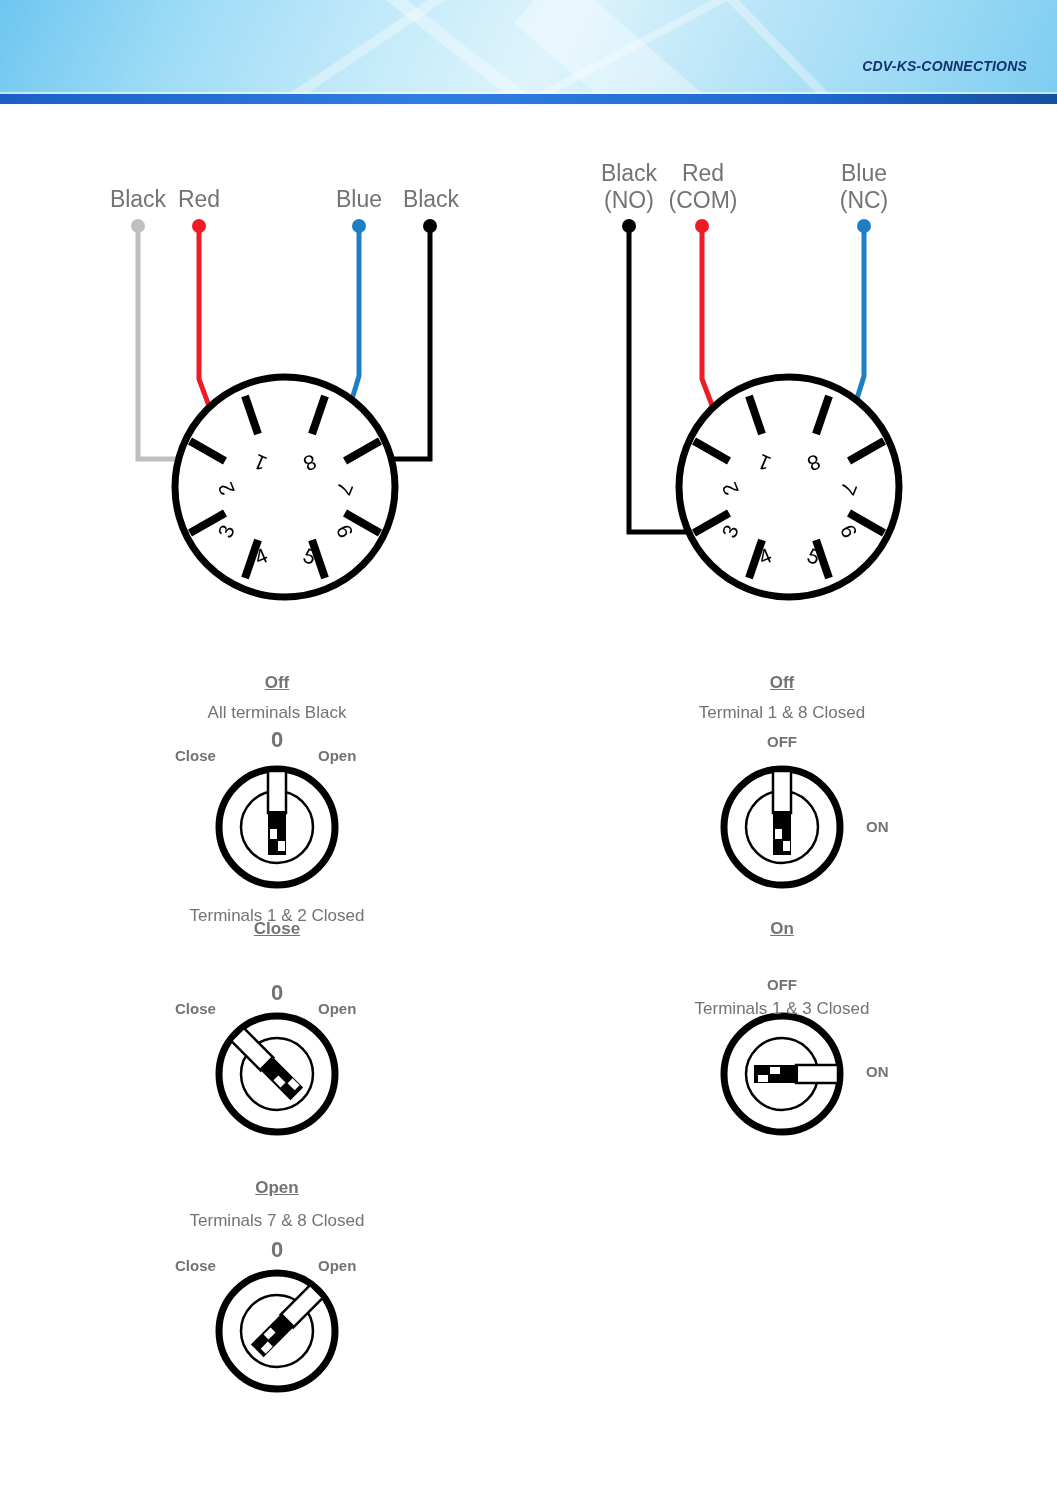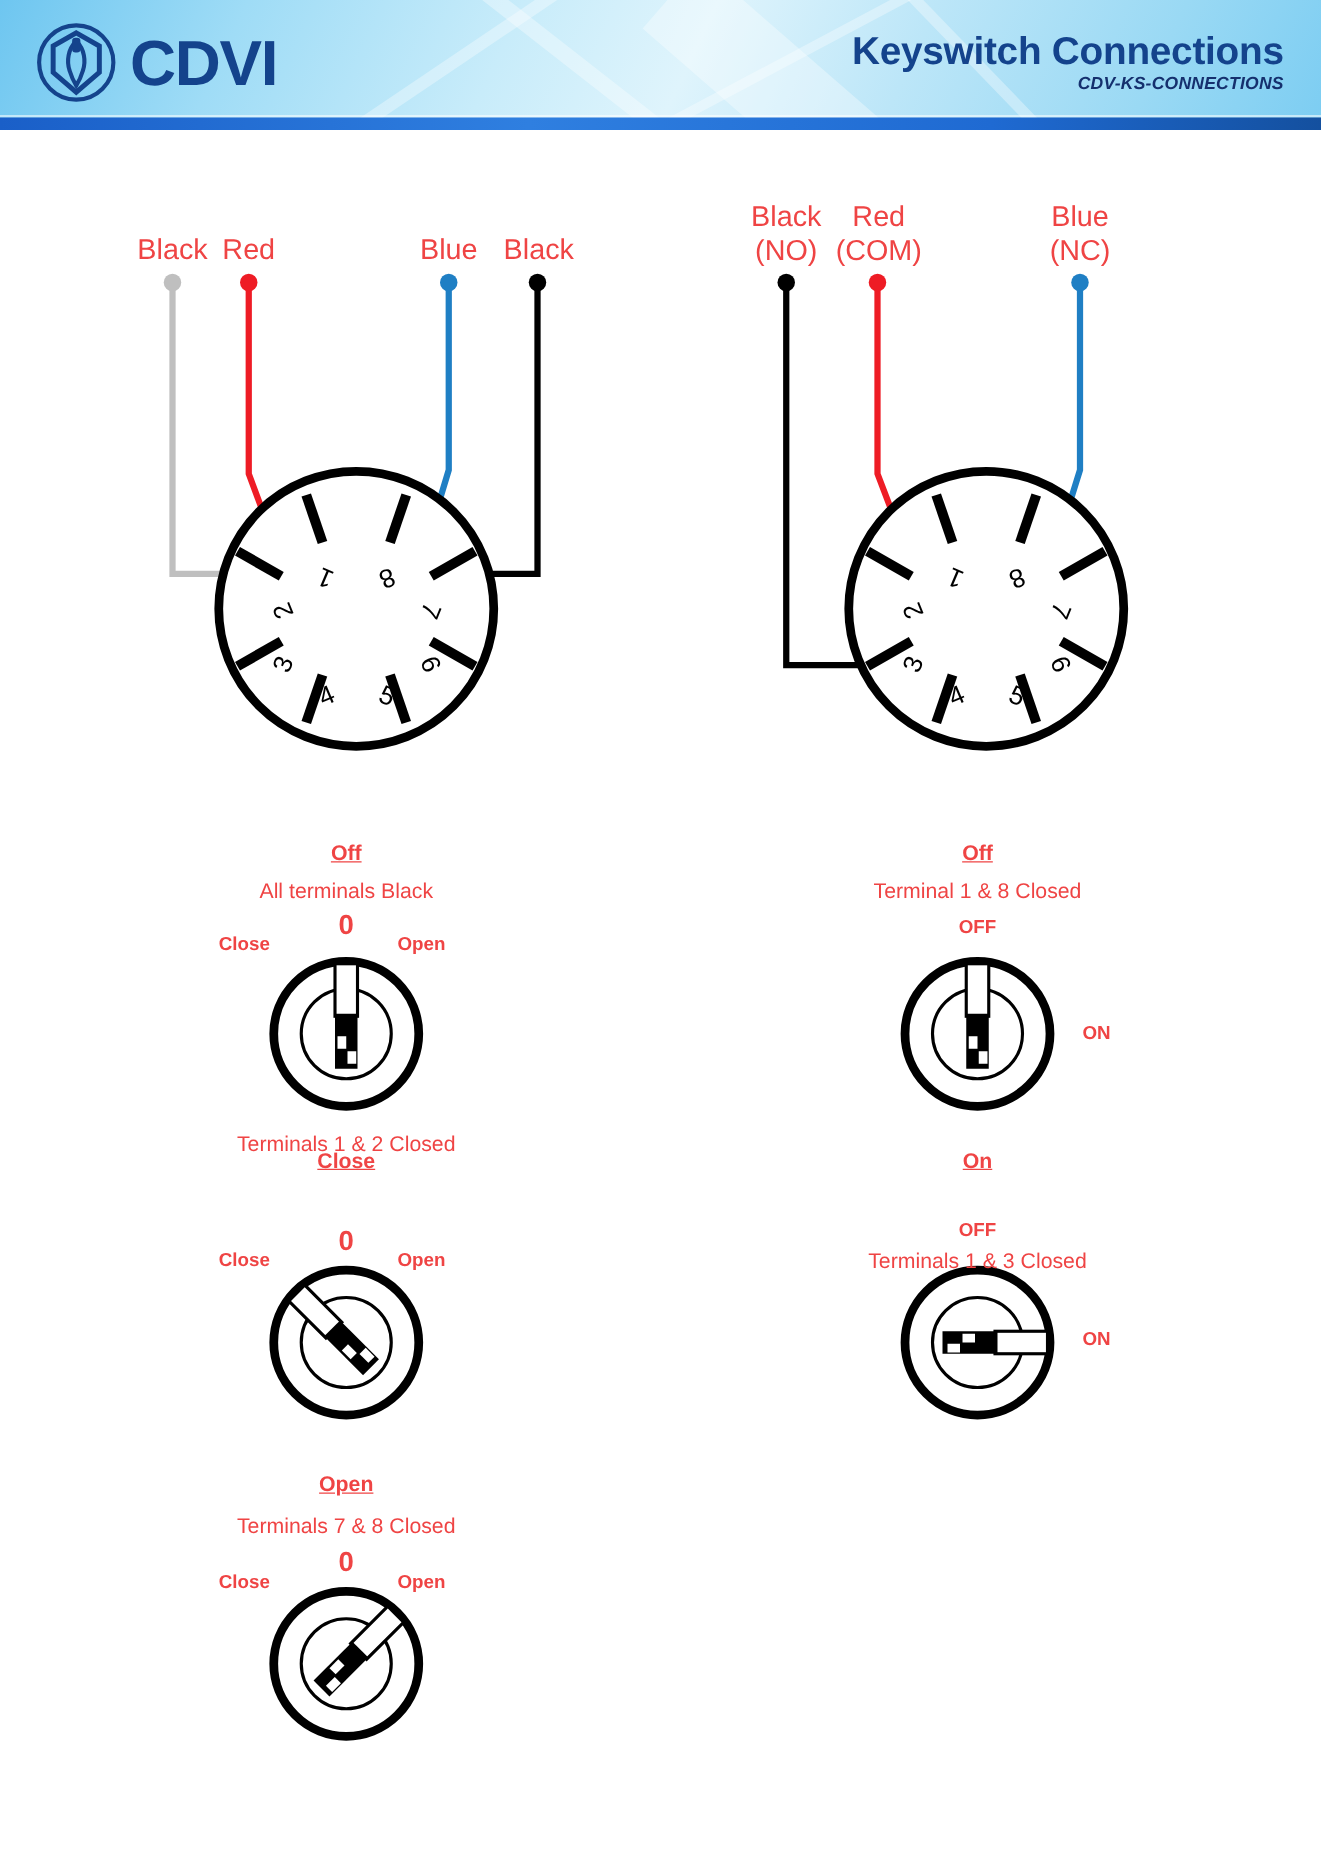--- a/index.html
+++ b/index.html
@@ -82,21 +82,21 @@
   
   .canvas {
     position: absolute;
     left: 0; top: 104px;
     width: 1057px; height: 1392px;
   }
 
   
   .lbl {
     position: absolute;
-    color: #ef4444;
+    color: #737373;
     white-space: nowrap;
     font-family: "Liberation Sans", sans-serif;
   }
   .wire-label {
     font-size: 23px;
     text-align: center;
   }
   .state-title {
     font-size: 17px;
     font-weight: bold;
@@ -120,31 +120,21 @@
 </head>
 <body>
 
 <div class="header">
   <div class="streak s1"></div>
   <div class="streak s2"></div>
   <div class="streak s3"></div>
   <div class="streak s4"></div>
   <div class="streak s5"></div>
 
-  <div class="logo-wrap">
-    <svg class="logo-mark" viewBox="0 0 100 100">
-      <circle cx="50" cy="50" r="45" fill="none" stroke="#14438c" stroke-width="5"></circle>
-      <path d="M50 14 L78 30 L78 62 L50 86 L22 62 L22 30 Z" fill="none" stroke="#14438c" stroke-width="6"></path>
-      <path d="M50 24 C40 34 38 48 42 60 C45 70 50 78 50 78 C50 78 55 70 58 60 C62 48 60 34 50 24 Z" fill="none" stroke="#14438c" stroke-width="5"></path>
-      <rect x="45" y="20" width="10" height="18" rx="4" fill="#14438c"></rect>
-    </svg>
-    <div class="logo-text">CDVI</div>
-  </div>
-
-  <div class="doc-title">Keyswitch Connections</div>
+
   <div class="doc-code">CDV-KS-CONNECTIONS</div>
 
   <div class="bottomline"></div>
   <div class="bottombar"></div>
 </div>
 
 <svg class="canvas" viewBox="0 0 1057 1392">
 
   <g>
 

